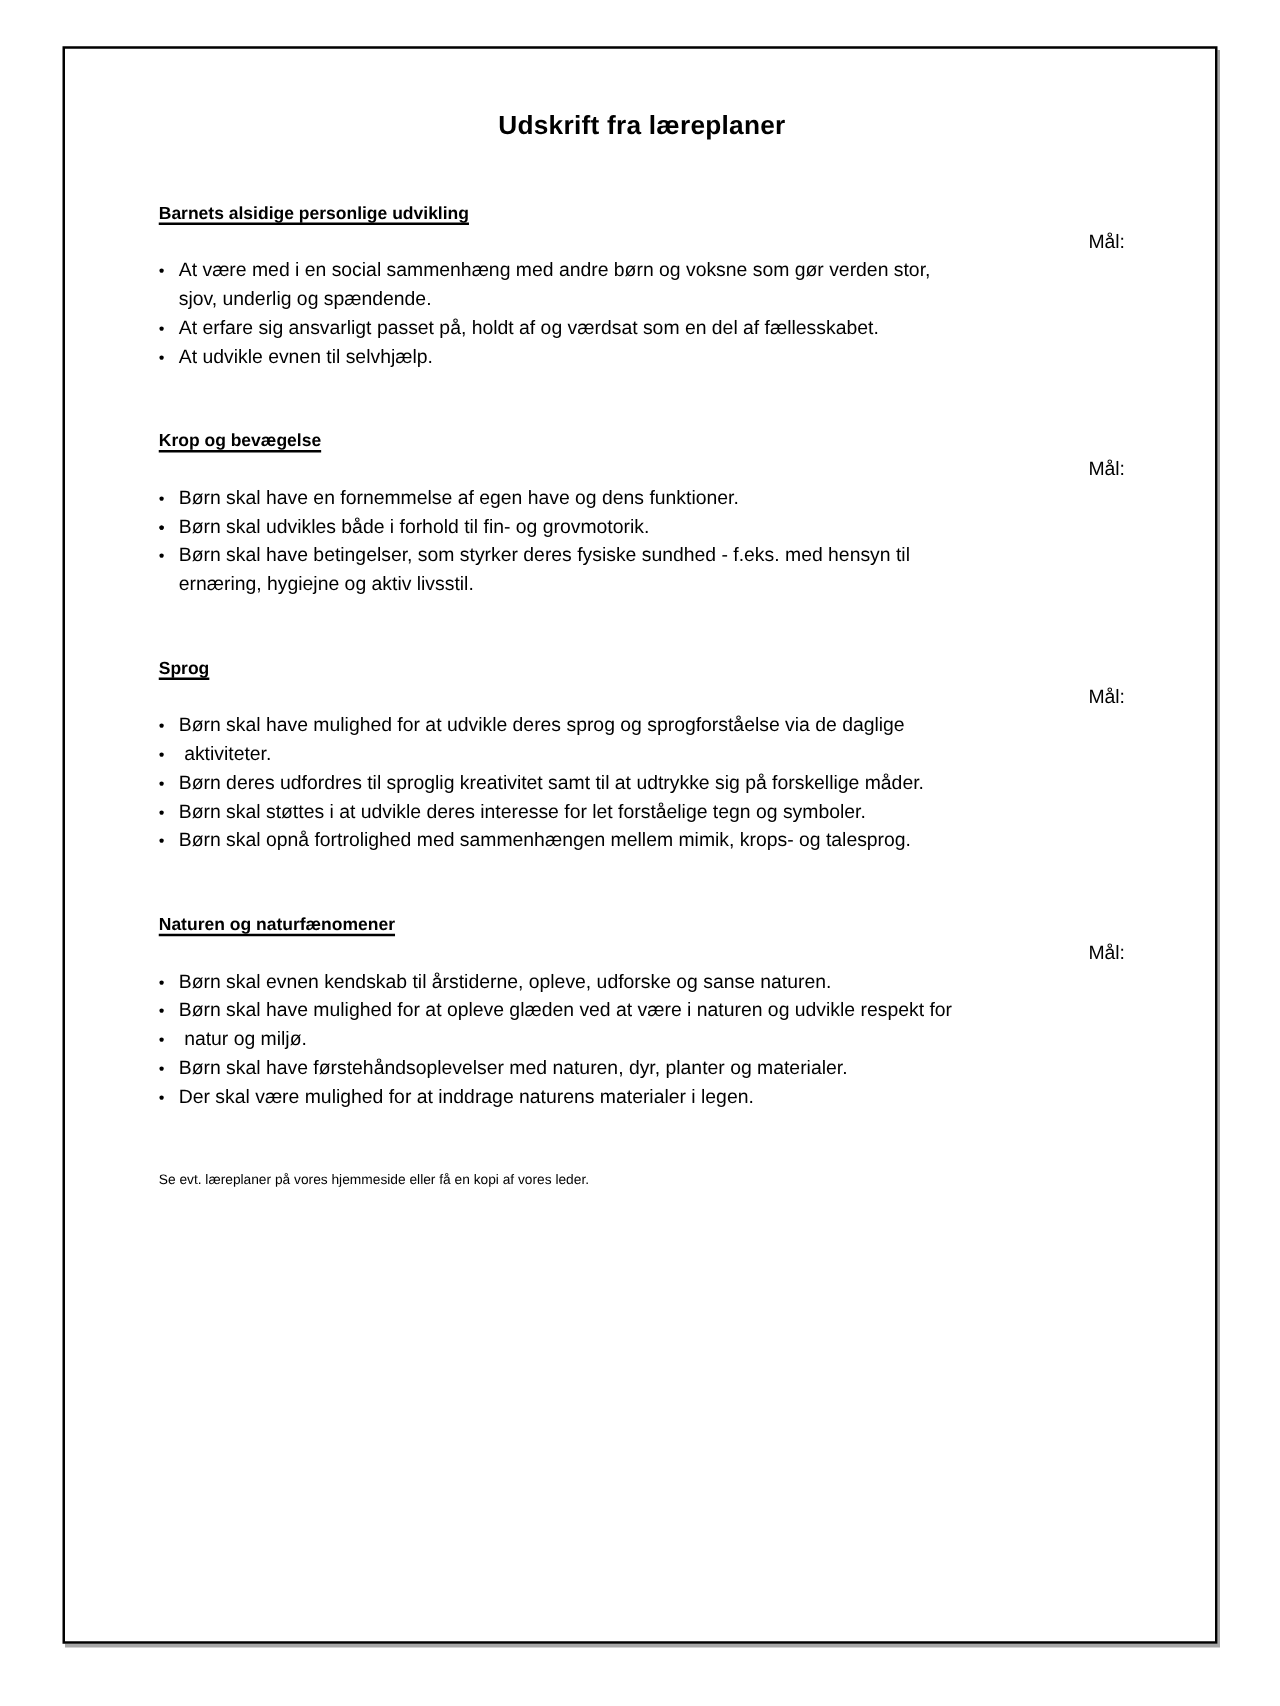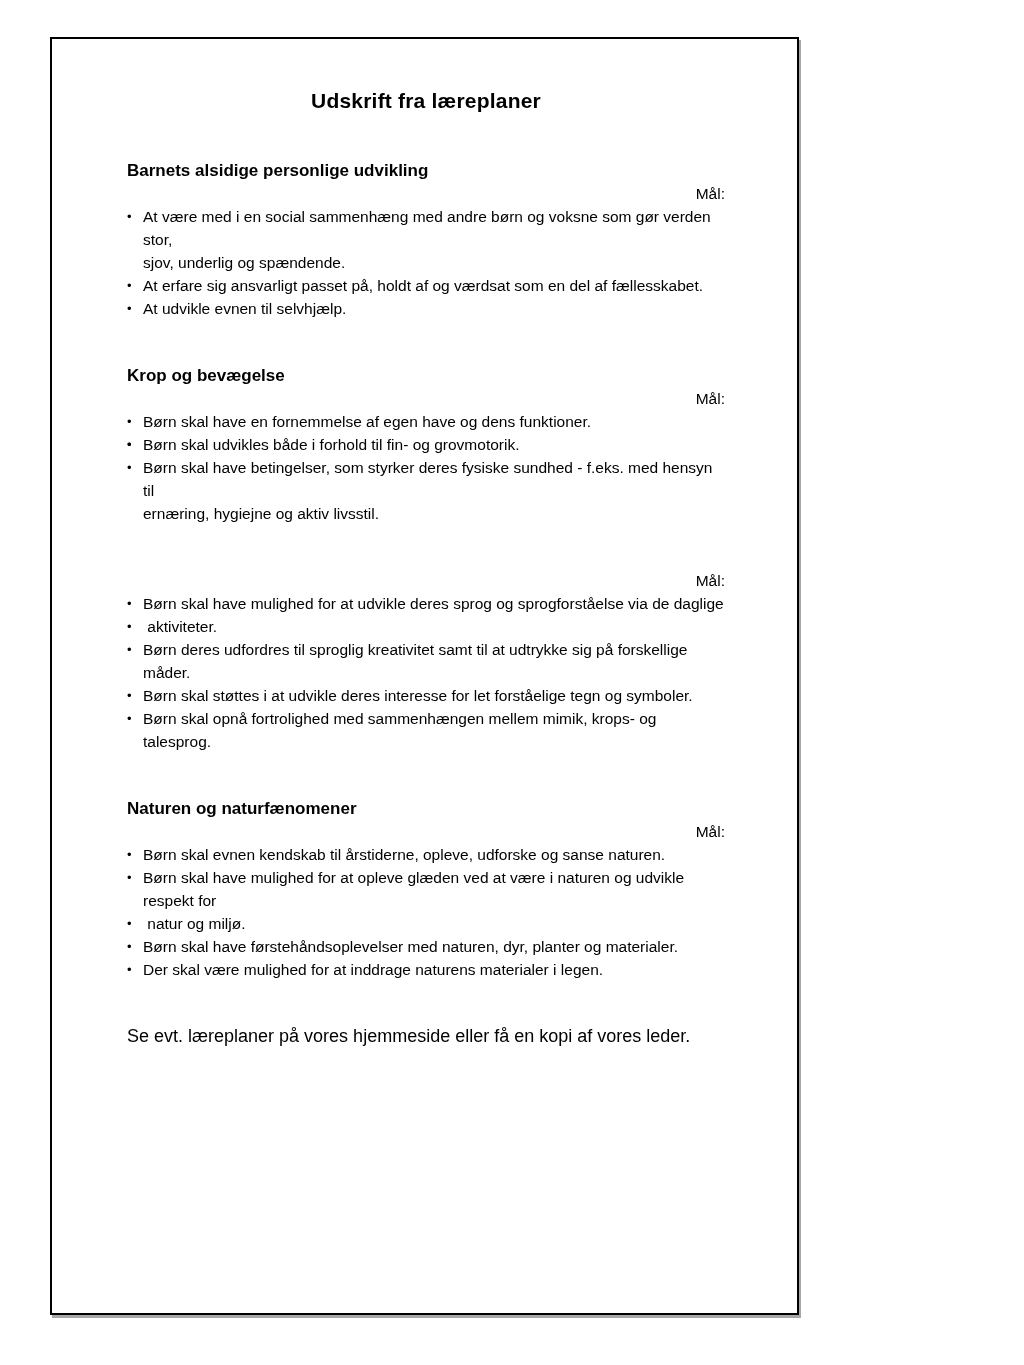--- a/index.html
+++ b/index.html
@@ -13,39 +13,40 @@
     height: 1365px;
     background: var(--background, #fff);
     font-family: "Liberation Sans", "DejaVu Sans", sans-serif;
     color: var(--text, #000);
     overflow: hidden;
   }
   .page {
     position: absolute;
     left: 50px;
     top: 37px;
-    width: 749px;
+    width: 924px;
     height: 1278px;
     border: 2px solid var(--border, #000);
     background: var(--background, #fff);
     box-shadow: 2px 3px 0 rgba(60, 60, 60, 0.45);
     padding: 48px 72px 4px 75px;
   }
   .title {
     font-size: 21px;
     line-height: 28px;
     font-weight: bold;
     text-align: center;
     letter-spacing: 0.2px;
   }
   .section { margin-top: 44px; }
   .section-heading {
-    font-size: 17px;
+    font-size: 14px;
     line-height: 23px;
     font-weight: bold;
+    text-decoration: underline;
     text-underline-offset: 3px;
     text-decoration-thickness: 1.5px;
   }
   .goal-label {
     font-size: 15.5px;
     line-height: 23px;
     text-align: right;
   }
   ul.bullets {
     list-style: none;
@@ -61,21 +62,21 @@
     left: 0;
     top: 0;
     font-size: 13px;
     line-height: 23px;
   }
   ul.bullets li .bullet-text {
     white-space: pre-line;
   }
   .footer-note {
     margin-top: 44px;
-    font-size: 18px;
+    font-size: 11px;
     line-height: 23px;
   }
 </style>
 </head>
 <body>
 
 <div class="page">
 
   <h1 class="title">Udskrift fra læreplaner</h1>
 
@@ -96,20 +97,21 @@
     <ul class="bullets">
         <li><span class="marker">•</span><span class="bullet-text">Børn skal have en fornemmelse af egen have og dens funktioner.</span></li>
         <li><span class="marker">•</span></li>
         <li><span class="marker">•</span><span class="bullet-text">Børn skal udvikles både i forhold til fin- og grovmotorik.</span></li>
         <li><span class="marker">•</span><span class="bullet-text">Børn skal have betingelser, som styrker deres fysiske sundhed - f.eks. med hensyn til
 ernæring, hygiejne og aktiv livsstil.</span></li>
       </ul>
   </section>
 
   <section class="section">
+    <h2 class="section-heading">Sprog</h2>
     <div class="goal-label">Mål:</div>
     <ul class="bullets">
         <li><span class="marker">•</span><span class="bullet-text">Børn skal have mulighed for at udvikle deres sprog og sprogforståelse via de daglige</span></li>
         <li><span class="marker">•</span><span class="bullet-text">&nbsp;aktiviteter.</span></li>
         <li><span class="marker">•</span><span class="bullet-text">Børn deres udfordres til sproglig kreativitet samt til at udtrykke sig på forskellige måder.</span></li>
         <li><span class="marker">•</span><span class="bullet-text">Børn skal støttes i at udvikle deres interesse for let forståelige tegn og symboler.</span></li>
         <li><span class="marker">•</span><span class="bullet-text">Børn skal opnå fortrolighed med sammenhængen mellem mimik, krops- og talesprog.</span></li>
       </ul>
   </section>
 

